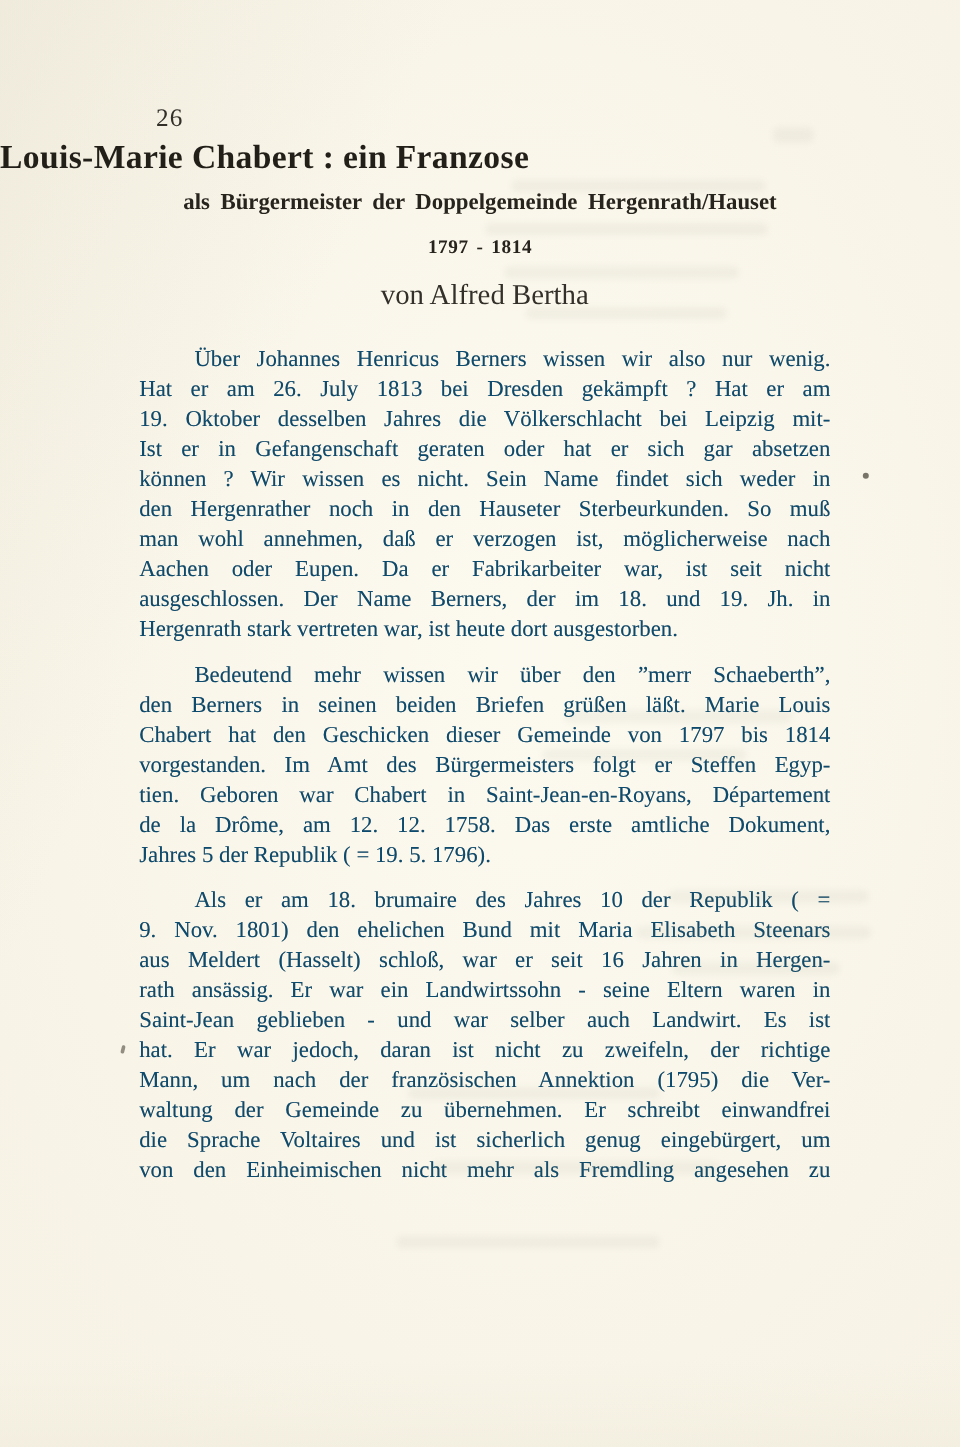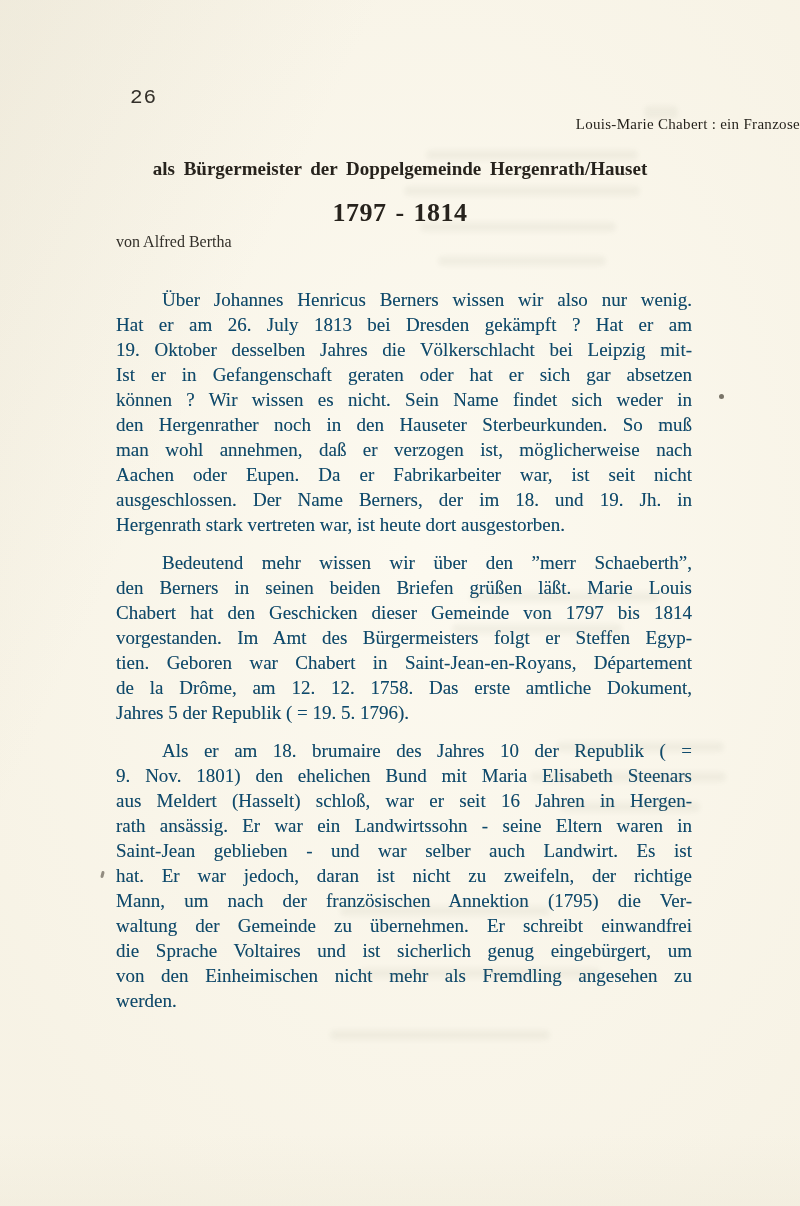--- a/index.html
+++ b/index.html
@@ -17,40 +17,40 @@
     content:"";
     position:absolute; inset:0;
     background:
       linear-gradient(115deg, rgba(214,208,188,0.22) 0%, rgba(214,208,188,0.0) 28%),
       linear-gradient(0deg, rgba(236,231,214,0.35) 0%, rgba(236,231,214,0.0) 6%),
       radial-gradient(ellipse at 55% 45%, rgba(255,253,245,0.55) 0%, rgba(240,235,218,0.25) 85%);
     pointer-events:none;
   }
   .page-number {
     position:absolute; left:130px; top:86px;
-    font-size:21px; letter-spacing:1px; color:#33302a;font-family:Liberation Mono, monospace;
+    font-size:21px; letter-spacing:1px; color:#33302a;
   }
   .title {
     position:absolute; left:0; top:116px; width:100%;
-    text-align:right; font-weight:normal; font-size:15px;
+    text-align:left; font-weight:bold; font-size:28px;
     letter-spacing:0.3px; color:#221f19;
   }
   .subtitle {
     position:absolute; left:0; top:158px; width:100%;
     text-align:center; font-weight:bold; font-size:19px;
     word-spacing:4px; color:#27231d;
   }
   .years {
     position:absolute; left:0; top:198px; width:100%;
-    text-align:center; font-weight:bold; font-size:26px;
+    text-align:center; font-weight:bold; font-size:16px;
     word-spacing:2px; letter-spacing:0.5px; color:#27231d;
   }
   .byline {
     position:absolute; left:116px; top:233px; width:576px;
-    text-align:left; font-size:16px; color:#33302a;
+    text-align:center; font-size:24px; color:#33302a;
   }
   .body-text {
     position:absolute; left:116px; top:287px; width:576px;
     font-size:19px; line-height:25px; color:#0c4a6e;
     text-shadow:0 0 0.5px rgba(50,45,38,0.35);
   }
   .para + .para { margin-top:13px; }
   .line {
     text-align:justify;
     text-align-last:justify;
@@ -110,21 +110,20 @@
         <div class="line first">Als er am 18. brumaire des Jahres 10 der Republik ( =</div>
         <div class="line">9. Nov. 1801) den ehelichen Bund mit Maria Elisabeth Steenars</div>
         <div class="line">aus Meldert (Hasselt) schloß, war er seit 16 Jahren in Hergen-</div>
         <div class="line">rath ansässig. Er war ein Landwirtssohn - seine Eltern waren in</div>
         <div class="line">Saint-Jean geblieben - und war selber auch Landwirt. Es ist</div>
         <div class="line">hat. Er war jedoch, daran ist nicht zu zweifeln, der richtige</div>
         <div class="line">Mann, um nach der französischen Annektion (1795) die Ver-</div>
         <div class="line">waltung der Gemeinde zu übernehmen. Er schreibt einwandfrei</div>
         <div class="line">die Sprache Voltaires und ist sicherlich genug eingebürgert, um</div>
         <div class="line">von den Einheimischen nicht mehr als Fremdling angesehen zu</div>
-        <div class="line last">werden.</div>
       </div>
     </div>
 
   <div class="ghost" style="left:644px; top:106px; width:34px; height:13px;"></div>
   <div class="ghost" style="left:426px; top:150px; width:212px; height:10px;"></div>
   <div class="ghost" style="left:404px; top:186px; width:236px; height:10px;"></div>
   <div class="ghost" style="left:420px; top:222px; width:196px; height:10px;"></div>
   <div class="ghost" style="left:438px; top:256px; width:168px; height:10px;"></div>
   <div class="ghost" style="left:470px; top:592px; width:190px; height:10px;"></div>
   <div class="ghost" style="left:452px; top:624px; width:170px; height:10px;"></div>

